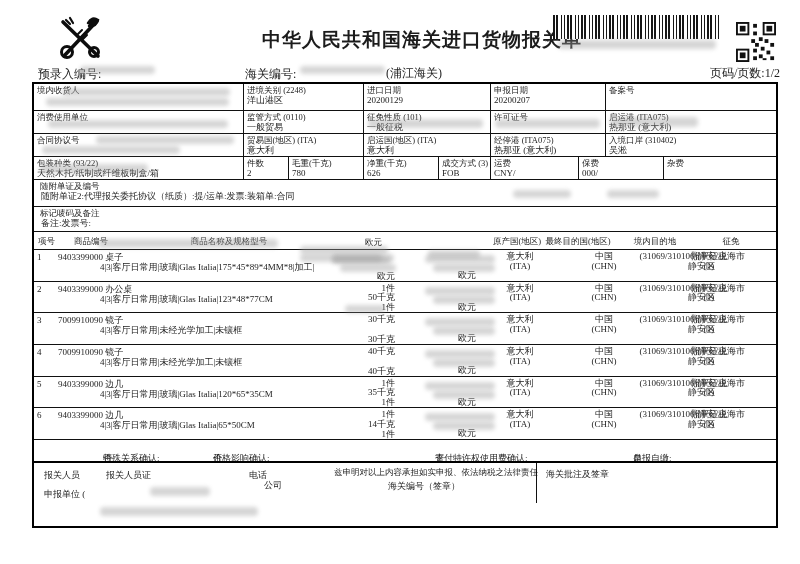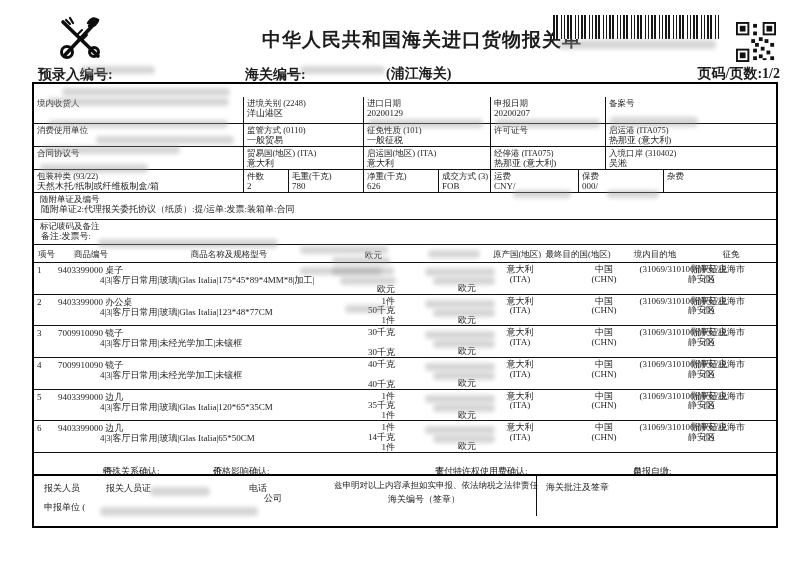--- a/index.html
+++ b/index.html
@@ -8,33 +8,33 @@
         -webkit-font-smoothing:antialiased;}
   .abs{position:absolute;}
   
   #title{left:262px;top:27px;font-family:"Liberation Sans","DejaVu Sans",sans-serif;
          font-weight:bold;font-size:19px;letter-spacing:1px;}
   #logo{left:54px;top:14px;}
   #barcode{left:553px;top:15px;width:168px;height:24px;
     background:repeating-linear-gradient(90deg,#161616 0 2px,#fff 2px 3px,#161616 3px 5px,#fff 5px 8px,#161616 8px 9px,#fff 9px 11px,#161616 11px 12px,#fff 12px 14px);}
   #barstar{left:545px;top:37px;font-size:9px;}
   #qrcode{left:736px;top:22px;}
-  .info{font-size:14px;font-weight:bold;}
+  .info{font-size:12px;}
   
   .rdt{position:absolute;background:#9d9d9d;opacity:.42;border-radius:4px;filter:blur(2px);}
   
   #ftable{left:32px;top:82px;width:746px;height:446px;border:2px solid #000;box-sizing:border-box;}
   #ftable *{box-sizing:border-box;}
   .trow{display:flex;width:100%;border-top:1.5px solid #111;}
   .trow.first{border-top:none;}
   .cell{border-left:1.5px solid #111;padding:1px 3px;overflow:hidden;}
   .cell:first-child{border-left:none;}
   .lab{font-size:8.5px;line-height:10px;white-space:nowrap;}
   .val{font-size:9px;line-height:10px;white-space:nowrap;}
-  .r1{height:26px;margin-top:13px;} .r23{height:23px;} .rdocs{height:27px;padding:1px 0 0 6px;}
+  .r1{height:26px;} .r23{height:23px;} .rdocs{height:27px;padding:1px 0 0 6px;}
   .rmarks{height:25px;padding:1px 0 0 6px;}
   .rdocs .val,.rmarks .val{padding-left:1px;}
   
   #ghead{position:relative;height:18px;border-top:1.5px solid #111;font-size:8.5px;}
   #ghead span{position:absolute;top:4px;white-space:nowrap;}
   .gh-c{text-align:center;}
   #grows{position:relative;}
   .grow{position:relative;height:31.66px;border-top:1.5px solid #111;font-size:9px;}
   .grow span,.grow div{white-space:nowrap;}
   .g-t{position:absolute;line-height:10px;}

